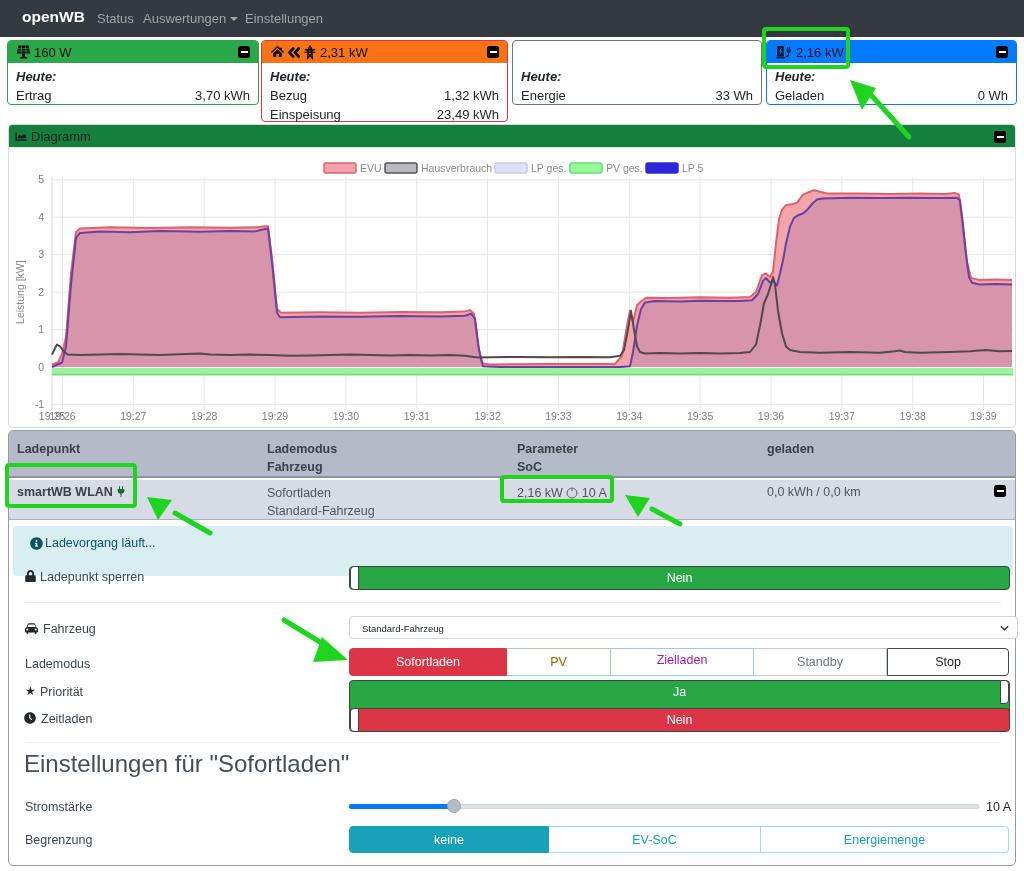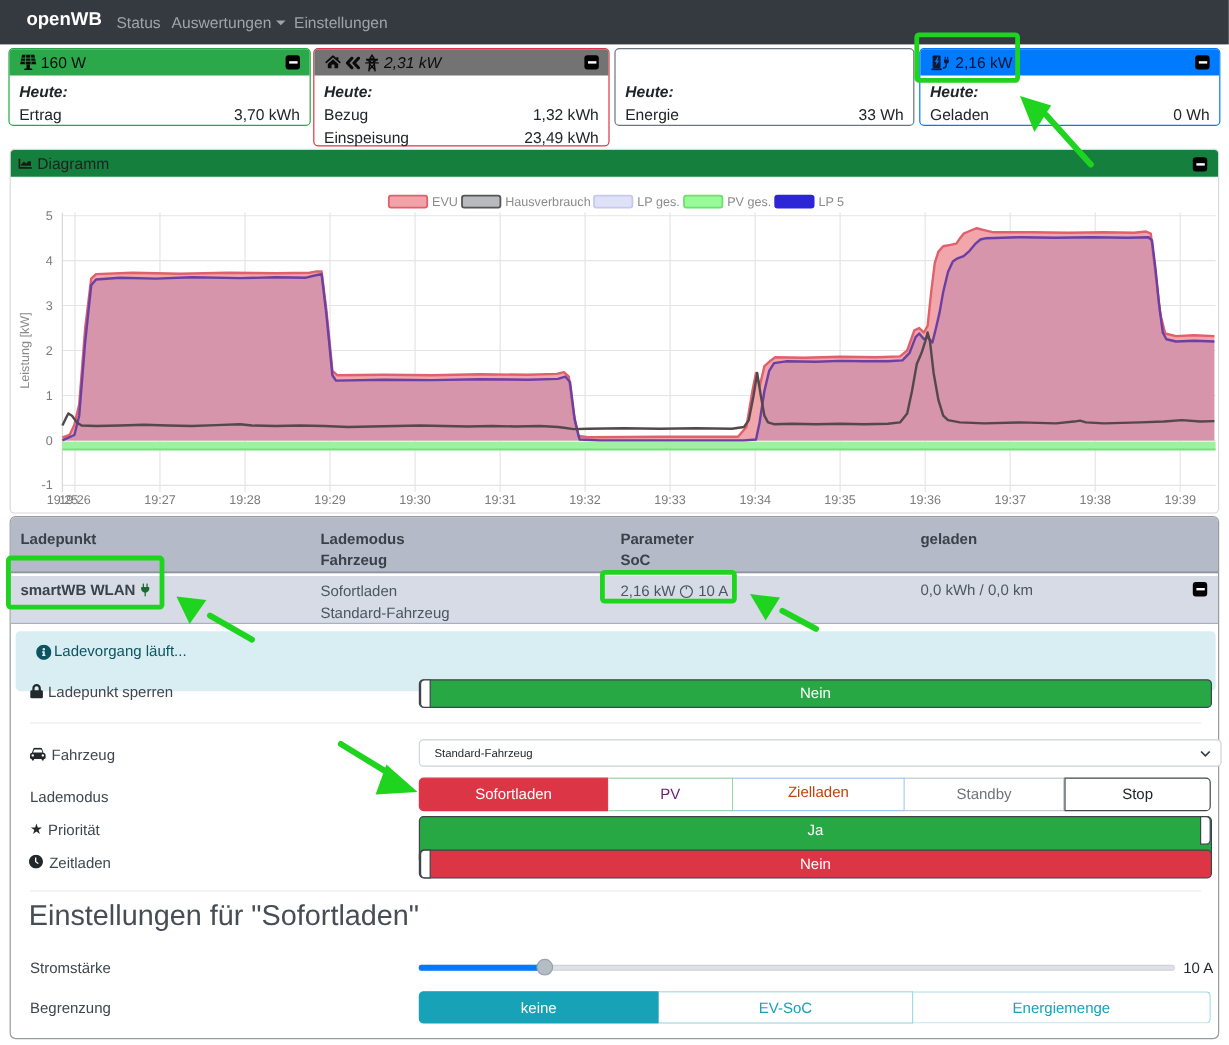--- a/index.html
+++ b/index.html
@@ -54,21 +54,21 @@
         <span class="lab hlab">Heute:</span>
       </div>
     <div class="rowline">
         <span class="lab">Ertrag</span>
         <span class="val">3,70 kWh</span>
       </div>
   </div>
 </div>
 
 <div class="card" style="left:261px;top:40px;width:247px;height:82px;border:1px solid #dc3545;">
-  <div class="chead" style="background:#737373;font-style:italic;">
+  <div class="chead" style="background:#f97316;">
     <svg class="abs" style="left:9px;top:5px;" width="13" height="12" viewBox="0 0 576 512">
         <path fill="#0a0a0a" d="M280 148L96 312v136c0 13 11 24 24 24h112V360c0-13 11-24 24-24h64c13 0 24 11 24 24v112h112c13 0 24-11 24-24V312L296 148c-5-5-11-5-16 0zM571 240L488 166V80c0-9-7-16-16-16h-48c-9 0-16 7-16 16v14L309 0c-12-11-30-11-42 0L5 240c-7 6-7 16-1 23l21 23c6 7 16 7 23 1l240-215 240 215c7 6 17 6 23-1l21-23c6-7 6-17-1-23z"></path>
       </svg>
     <svg class="abs" style="left:26px;top:6px;" width="12" height="11" viewBox="0 0 12 11">
         <g fill="none" stroke="#0a0a0a" stroke-width="2.6" stroke-linecap="round" stroke-linejoin="round">
           <path d="M5.2 1.5 L1.5 5.5 L5.2 9.5"></path>
           <path d="M10.7 1.5 L7 5.5 L10.7 9.5"></path>
         </g>
       </svg>
     <svg class="abs" style="left:42px;top:4px;" width="12" height="15" viewBox="0 0 12 15">
@@ -259,22 +259,22 @@
   <div style="position:absolute;left:340px;top:185px;width:669px;height:23px;background:#fff;border:1px solid #ced4da;border-radius:4px;">
     <span style="position:absolute;left:12px;top:6px;font-size:9.5px;color:#23282c;">Standard-Fahrzeug</span>
     <svg class="abs" style="right:8px;top:8px;" width="9" height="7" viewBox="0 0 10 7">
         <path d="M1 1l4 4 4-4" stroke="#343a40" stroke-width="1.6" fill="none"></path>
       </svg>
   </div>
 
   <span class="seclab" style="left:16px;top:226px;">Lademodus</span>
   <div style="position:absolute;left:340px;top:217px;width:660px;height:27.5px;">
     <div style="position:absolute;left:0;width:158px;height:100%;background:#dc3545;border:1px solid #dc3545;border-radius:4px 0 0 4px;color:#fff;text-align:center;font-size:12.5px;padding-top:6px;">Sofortladen</div>
-    <div style="position:absolute;left:158px;width:104px;height:100%;background:#fff;border:1px solid #9bd2a9;border-left:none;color:#701a75;text-align:center;font-size:12.5px;padding-top:6px;">PV</div>
-    <div style="position:absolute;left:262px;width:143px;height:100%;background:#fff;border:1px solid #9ec5ef;border-left:none;color:#c2410c;text-align:center;font-size:12.5px;padding-top:4px;">Zielladen</div>
+    <div style="position:absolute;left:158px;width:104px;height:100%;background:#fff;border:1px solid #9bd2a9;border-left:none;color:#a16207;text-align:center;font-size:12.5px;padding-top:6px;">PV</div>
+    <div style="position:absolute;left:262px;width:143px;height:100%;background:#fff;border:1px solid #9ec5ef;border-left:none;color:#a21caf;text-align:center;font-size:12.5px;padding-top:4px;">Zielladen</div>
     <div style="position:absolute;left:405px;width:133px;height:100%;background:#fff;border:1px solid #c3c8cc;border-left:none;color:#6c757d;text-align:center;font-size:12.5px;padding-top:6px;">Standby</div>
     <div style="position:absolute;left:538px;width:122px;height:100%;background:#fff;border:1px solid #43484d;border-radius:0 4px 4px 0;color:#212529;text-align:center;font-size:12.5px;padding-top:6px;">Stop</div>
   </div>
 
   <span style="position:absolute;left:16px;top:253px;font-size:12px;color:#23282c;">★</span>
   <span class="seclab" style="left:31px;top:254px;">Priorität</span>
   <div style="position:absolute;left:340px;top:249px;width:661px;height:40px;background:#28a745;border:1px solid #3e444a;border-radius:4px;">
     <div style="position:absolute;right:0px;top:-1px;width:9px;height:23.5px;background:#fff;border:1px solid #3e444a;border-radius:0 4px 4px 0;"></div>
     <span style="position:absolute;left:0;right:0;top:4px;text-align:center;font-size:12.5px;color:#fff;">Ja</span>
   </div>

